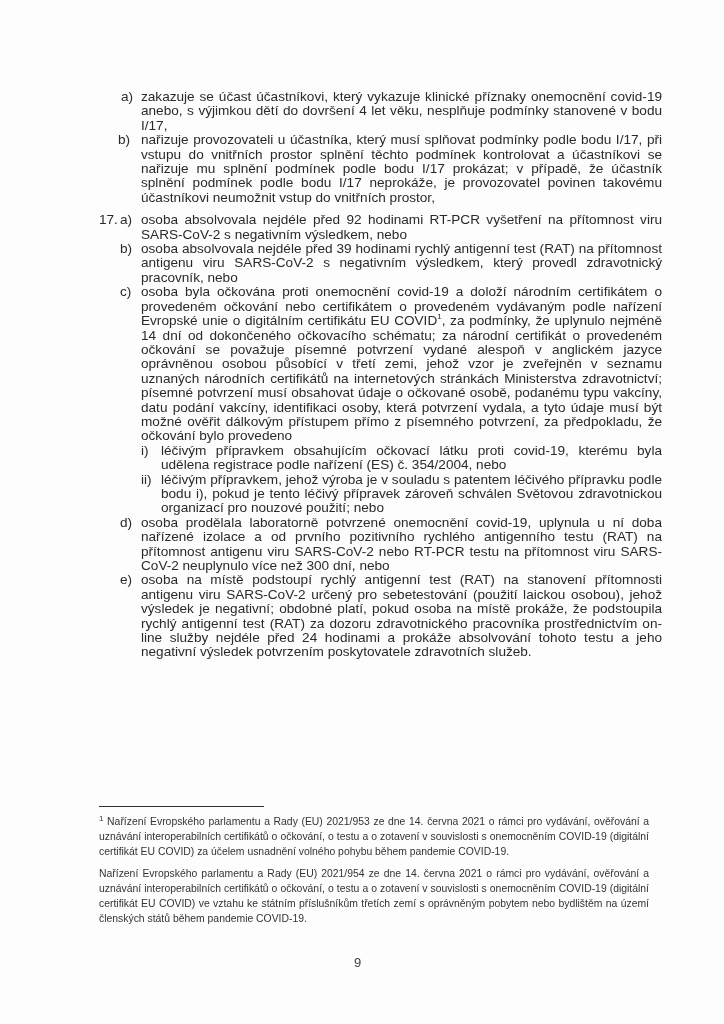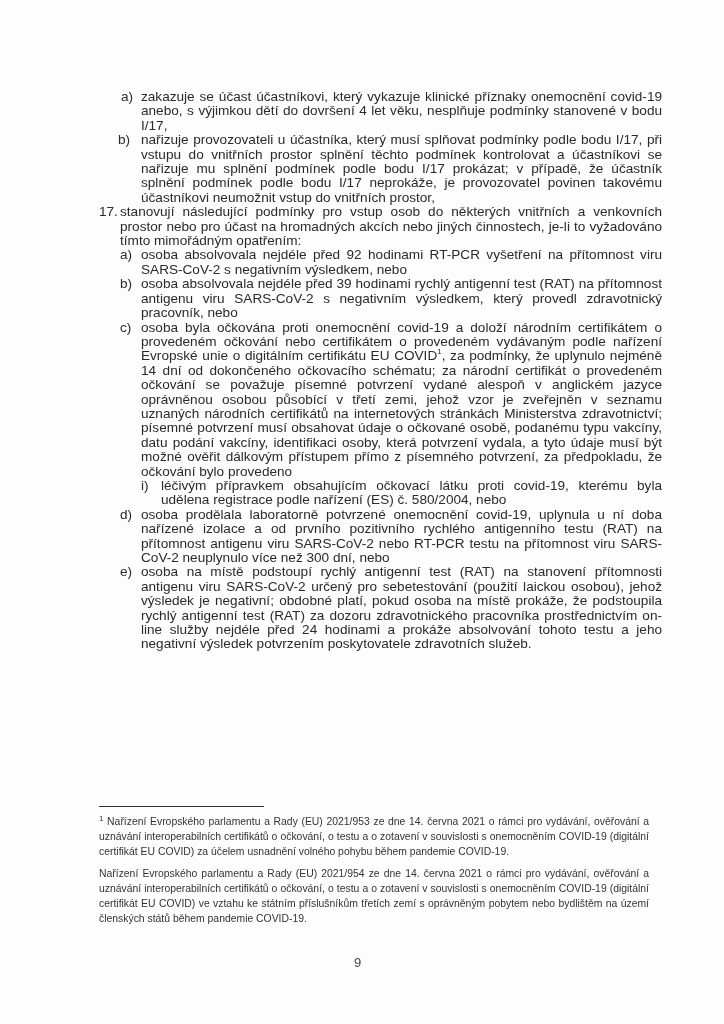--- a/index.html
+++ b/index.html
@@ -34,39 +34,42 @@
 
     <div class="item sub">
       <span class="lbl">a)</span>
       <span>zakazuje se účast účastníkovi, který vykazuje klinické příznaky onemocnění covid-19 anebo, s výjimkou dětí do dovršení 4 let věku, nesplňuje podmínky stanovené v bodu I/17,</span>
     </div>
     <div class="item sub-b" style="padding-left:42px;">
       <span class="lbl" style="left:19px;">b)</span>
       <span>nařizuje provozovateli u účastníka, který musí splňovat podmínky podle bodu I/17, při vstupu do vnitřních prostor splnění těchto podmínek kontrolovat a účastníkovi se nařizuje mu splnění podmínek podle bodu I/17 prokázat; v případě, že účastník splnění podmínek podle bodu I/17  neprokáže, je provozovatel povinen takovému účastníkovi neumožnit vstup do vnitřních prostor,</span>
     </div>
 
-    <div class="item num" style="margin-top:0;">
+    <div class="item num" style="margin-top:8px;">
       <span class="lbl">17.</span>
-      <div>stanovují následující podmínky pro vstup osob do některých vnitřních a venkovních prostor nebo pro účast na hromadných akcích nebo jiných činnostech, je-li to vyžadováno tímto mimořádným opatřením:</div>
 
       <div class="item nested">
         <span class="lbl">a)</span>
         <span>osoba absolvovala nejdéle před 92 hodinami RT-PCR vyšetření na přítomnost viru SARS-CoV-2 s negativním výsledkem, nebo</span>
       </div>
       <div class="item nested">
         <span class="lbl">b)</span>
         <span>osoba absolvovala nejdéle před 39 hodinami rychlý antigenní test (RAT) na přítomnost antigenu viru SARS-CoV-2 s negativním výsledkem, který provedl zdravotnický pracovník, nebo</span>
       </div>
       <div class="item nested">
         <span class="lbl">c)</span>
         <span>osoba byla očkována proti onemocnění covid-19 a doloží národním certifikátem o provedeném očkování nebo certifikátem o provedeném vydávaným podle nařízení Evropské unie o digitálním certifikátu EU COVID</span><sup>1</sup><span>, za podmínky, že uplynulo nejméně 14 dní od dokončeného očkovacího schématu; za národní certifikát o provedeném očkování se považuje písemné potvrzení vydané alespoň v anglickém jazyce oprávněnou osobou působící v třetí zemi, jehož vzor je zveřejněn v seznamu uznaných národních certifikátů na internetových stránkách Ministerstva zdravotnictví; písemné potvrzení musí obsahovat údaje o očkované osobě, podanému typu vakcíny, datu podání vakcíny, identifikaci osoby, která potvrzení vydala, a tyto údaje musí být možné ověřit dálkovým přístupem přímo z písemného potvrzení, za předpokladu, že očkování bylo provedeno</span>
 
         <div class="item deep">
           <span class="lbl">i)</span>
-          <span>léčivým přípravkem obsahujícím očkovací látku proti covid-19, kterému byla udělena registrace podle nařízení (ES) č. 580/2004, nebo</span>
+          <span>léčivým přípravkem obsahujícím očkovací látku proti covid-19, kterému byla udělena registrace podle nařízení (ES) č. 354/2004, nebo</span>
+        </div>
+        <div class="item deep">
+          <span class="lbl">ii)</span>
+          <span>léčivým přípravkem, jehož výroba je v souladu s patentem léčivého přípravku podle bodu i), pokud je tento léčivý přípravek zároveň schválen Světovou zdravotnickou organizací pro nouzové použití; nebo</span>
         </div>
       </div>
       <div class="item nested">
         <span class="lbl">d)</span>
         <span>osoba prodělala laboratorně potvrzené onemocnění covid-19, uplynula u ní doba nařízené izolace a od prvního pozitivního rychlého antigenního testu (RAT) na přítomnost antigenu viru SARS-CoV-2 nebo RT-PCR testu na přítomnost viru SARS-CoV-2 neuplynulo více než 300 dní, nebo</span>
       </div>
       <div class="item nested">
         <span class="lbl">e)</span>
         <span>osoba na místě podstoupí rychlý antigenní test (RAT) na stanovení přítomnosti antigenu viru SARS-CoV-2 určený pro sebetestování (použití laickou osobou), jehož výsledek je negativní; obdobné platí, pokud osoba na místě prokáže, že podstoupila rychlý antigenní test (RAT) za dozoru zdravotnického pracovníka prostřednictvím on-line služby nejdéle před 24 hodinami a prokáže absolvování tohoto testu a jeho negativní výsledek potvrzením poskytovatele zdravotních služeb.</span>
       </div>

